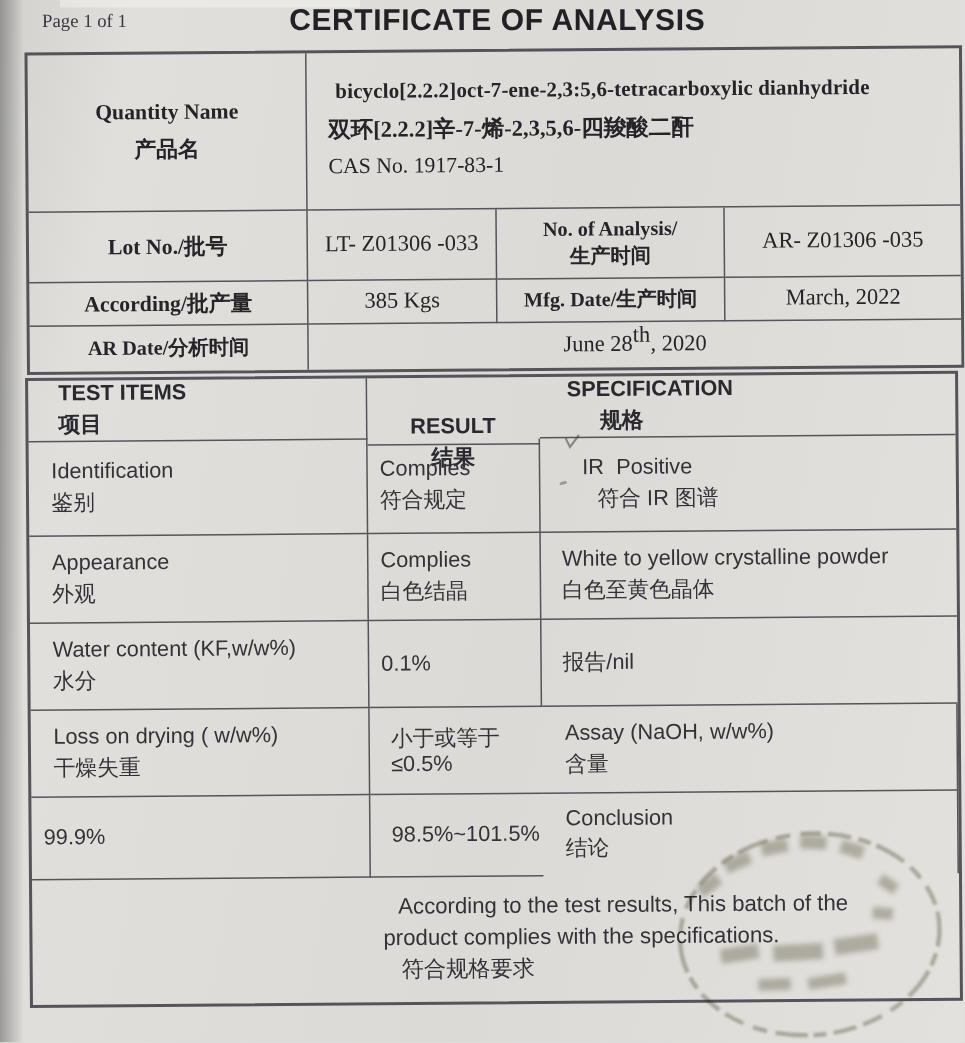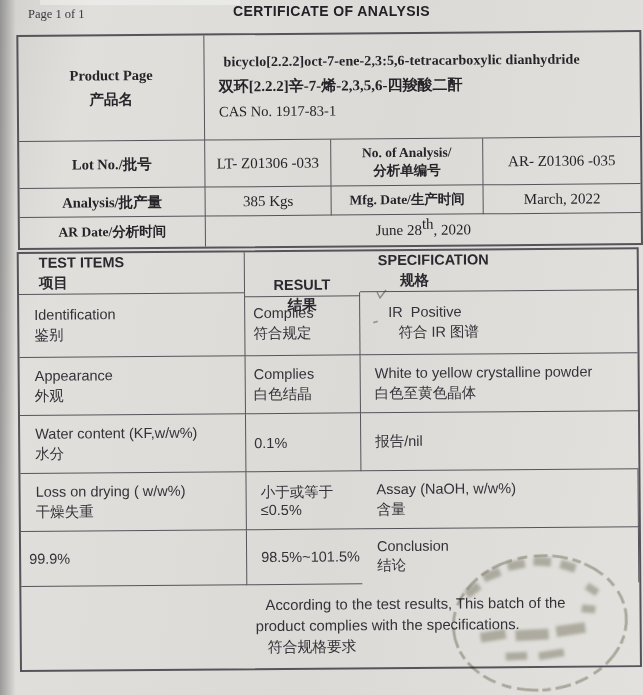--- a/index.html
+++ b/index.html
@@ -29,21 +29,21 @@
   .page::after{ 
     content:"";position:absolute;left:40px;top:0;width:200px;height:5px;
     background:rgba(255,255,255,.35);pointer-events:none;
   }
   .page-label{
     position:absolute;left:28px;top:7px;
     font-family:"Liberation Serif",serif;font-size:12.5px;color:#3a3840;
   }
   .doc-title{
     position:absolute;left:20px;right:0;top:3px;text-align:center;
-    font-size:14px;font-weight:bold;letter-spacing:.4px;color:#222126;
+    font-size:20px;font-weight:bold;letter-spacing:.4px;color:#222126;
   }
   
   .cell{box-sizing:border-box;position:relative;}
   .br{border-right:1.5px solid var(--line);}
   .bb{border-bottom:1.5px solid var(--line);}
   
   .table1{
     position:absolute;left:18px;top:35px;width:621px;height:211px;
     display:grid;
     grid-template-columns:186px 126px 152px 1fr;
@@ -121,45 +121,45 @@
 <body>
 
 <div class="page">
 
   <div class="page-label">Page 1 of 1</div>
   <div class="doc-title">CERTIFICATE OF ANALYSIS</div>
 
   <div class="table1">
 
     <div class="cell br bb t1-label">
-      <span>Product Page</span>
+      <span>Quantity Name</span>
       <span>产品名</span>
     </div>
     <div class="cell bb product-value">
       <span class="pv-en">bicyclo[2.2.2]oct-7-ene-2,3:5,6-tetracarboxylic dianhydride</span>
       <span class="pv-zh">双环[2.2.2]辛-7-烯-2,3,5,6-四羧酸二酐</span>
       <span class="pv-cas">CAS No. 1917-83-1</span>
     </div>
 
     <div class="cell br bb t1-onelabel">
       <span>Lot No./批号</span>
     </div>
     <div class="cell br bb t1-value">
       <span>LT- Z01306 -033</span>
     </div>
     <div class="cell br bb analysis-label">
       <span>No. of Analysis/</span>
-      <span>分析单编号</span>
+      <span>生产时间</span>
     </div>
     <div class="cell bb t1-value">
       <span>AR- Z01306 -035</span>
     </div>
 
     <div class="cell br bb t1-onelabel">
-      <span>Analysis/批产量</span>
+      <span>According/批产量</span>
     </div>
     <div class="cell br bb t1-value">
       <span>385 Kgs</span>
     </div>
     <div class="cell br bb t1-onelabel" style="font-size:13.5px;">
       <span>Mfg. Date/生产时间</span>
     </div>
     <div class="cell bb t1-value">
       <span>March, 2022</span>
     </div>

